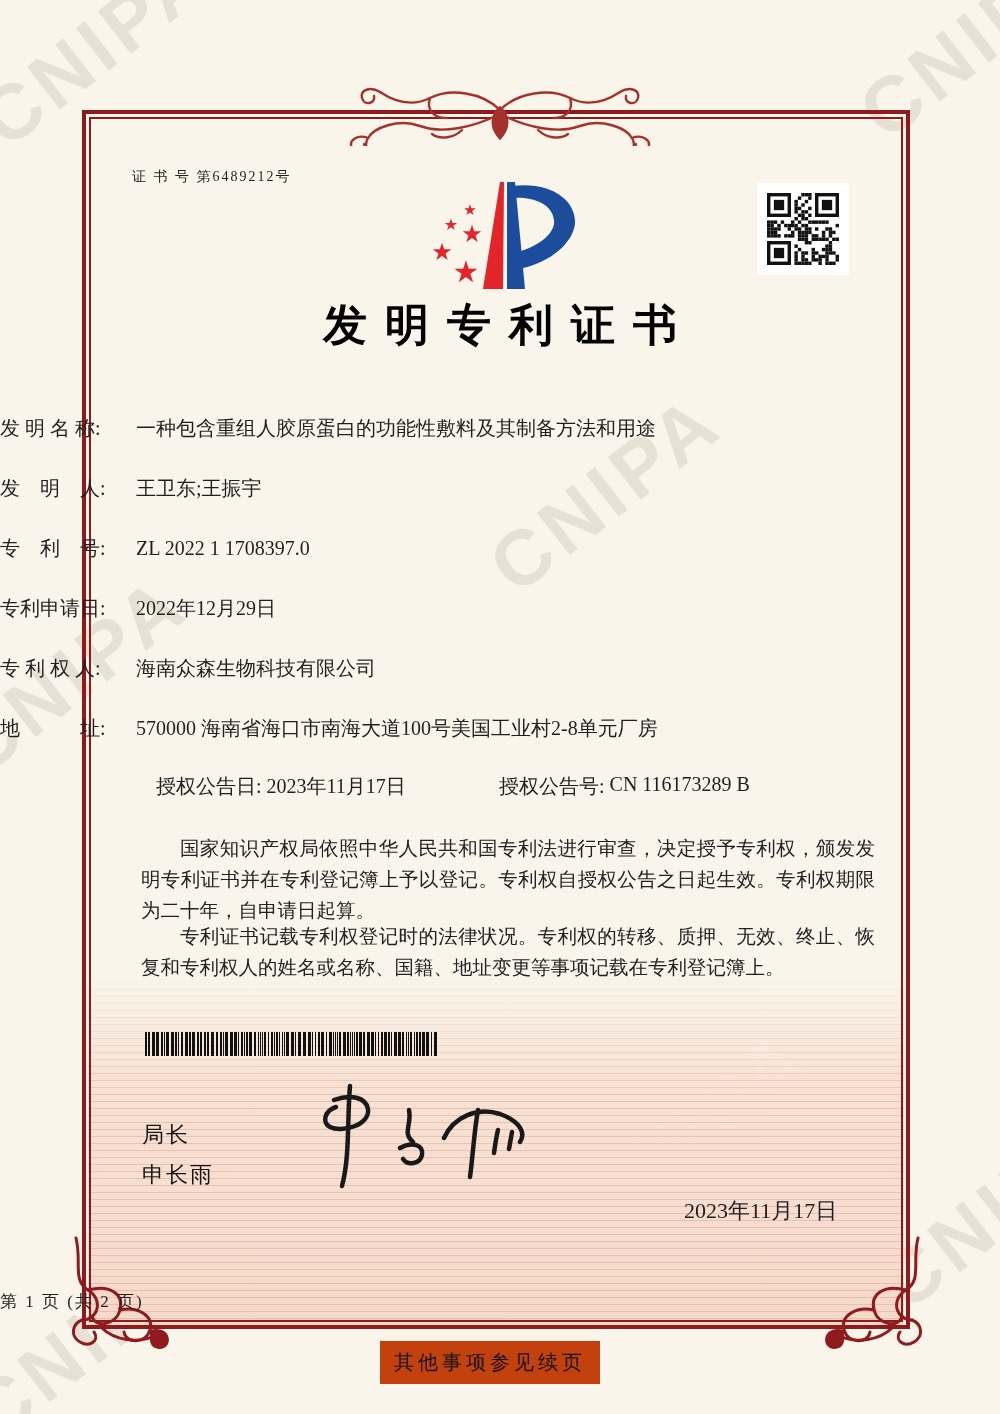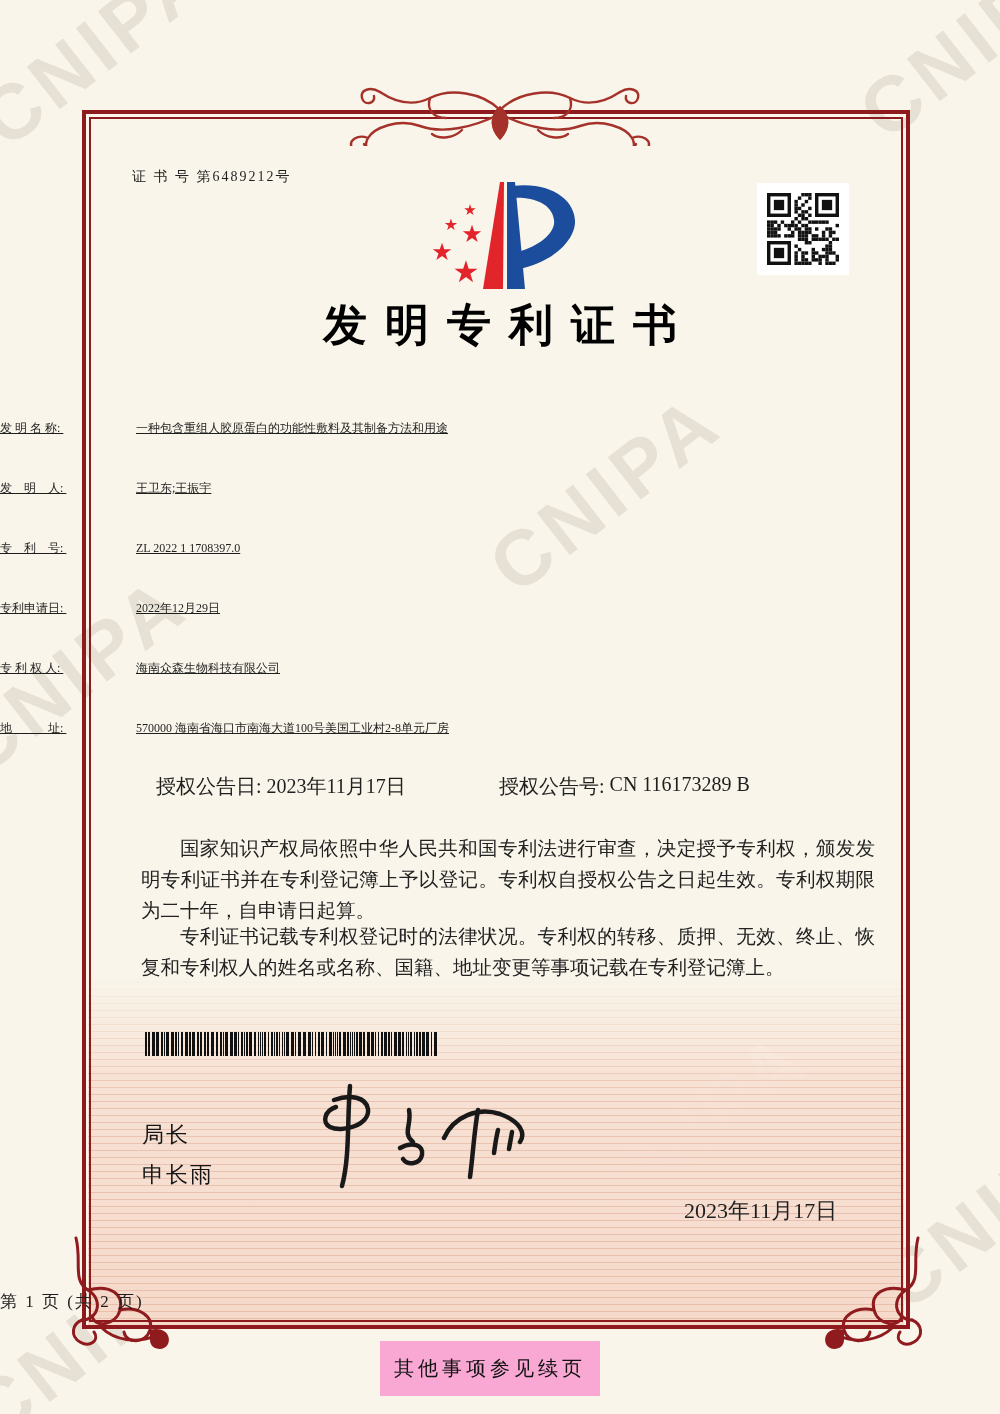--- a/index.html
+++ b/index.html
@@ -27,43 +27,43 @@
       mask-image:linear-gradient(to bottom, transparent 0, #000 130px);}
 
   .cert-no{position:absolute;left:132px;top:168px;font-size:14px;letter-spacing:2px;}
 
   .logo{position:absolute;left:428px;top:170px;}
   .qr-box{position:absolute;left:757px;top:183px;width:92px;height:92px;background:#fff;}
   .qr-box svg{position:absolute;left:10px;top:10px;}
 
   .title{position:absolute;left:0;top:296px;width:100%;text-align:center;
       font-size:44px;font-weight:bold;letter-spacing:18px;text-indent:18px;color:#000000;}
-  .frow{position:absolute;display:flex;width:730px;font-size:12px;line-height:30px;text-decoration:underline;}
+  .frow{position:absolute;display:flex;width:730px;font-size:20px;line-height:30px;}
   .flabel{flex:0 0 136px;white-space:pre;}
   .fvalue{flex:1;}
   .fvalue.addr{max-width:552px;}
   .grant{position:absolute;left:156px;top:773px;width:740px;display:flex;font-size:20px;}
   .grant .g1{width:343px;display:flex;}
   .grant .g2{display:flex;text-align:right;}
 
   .para{position:absolute;left:141px;width:734px;font-size:19.5px;line-height:31px;
       text-indent:2em;text-align:justify;color:#222;}
 
   .barcode{position:absolute;left:145px;top:1032px;}
 
   .officer{position:absolute;left:142px;font-family:"Liberation Sans",sans-serif;
       font-size:22px;color:#161616;letter-spacing:2px;}
   .sig{position:absolute;left:272px;top:1080px;}
 
   .grant-date{position:absolute;left:684px;top:1196px;font-size:22px;}
 
   .page-no{position:absolute;left:0;top:1290px;width:100%;font-size:17px;letter-spacing:2px;}
 
-  .footer-note{position:absolute;left:380px;top:1341px;background:#f9a8d4;
-      padding:14px 14px;font-size:20px;letter-spacing:4px;color:#111;}
+  .footer-note{position:absolute;left:380px;top:1341px;background:#c2410c;
+      padding:8px 14px;font-size:20px;letter-spacing:4px;color:#111;}
 
   .orn{position:absolute;pointer-events:none;}
 </style>
 </head>
 <body>
 
 <div class="page">
 
   <span class="wm" style="left:-38px;top:2px;">CNIPA</span>
   <span class="wm" style="left:842px;top:-6px;">CNIPA</span>

